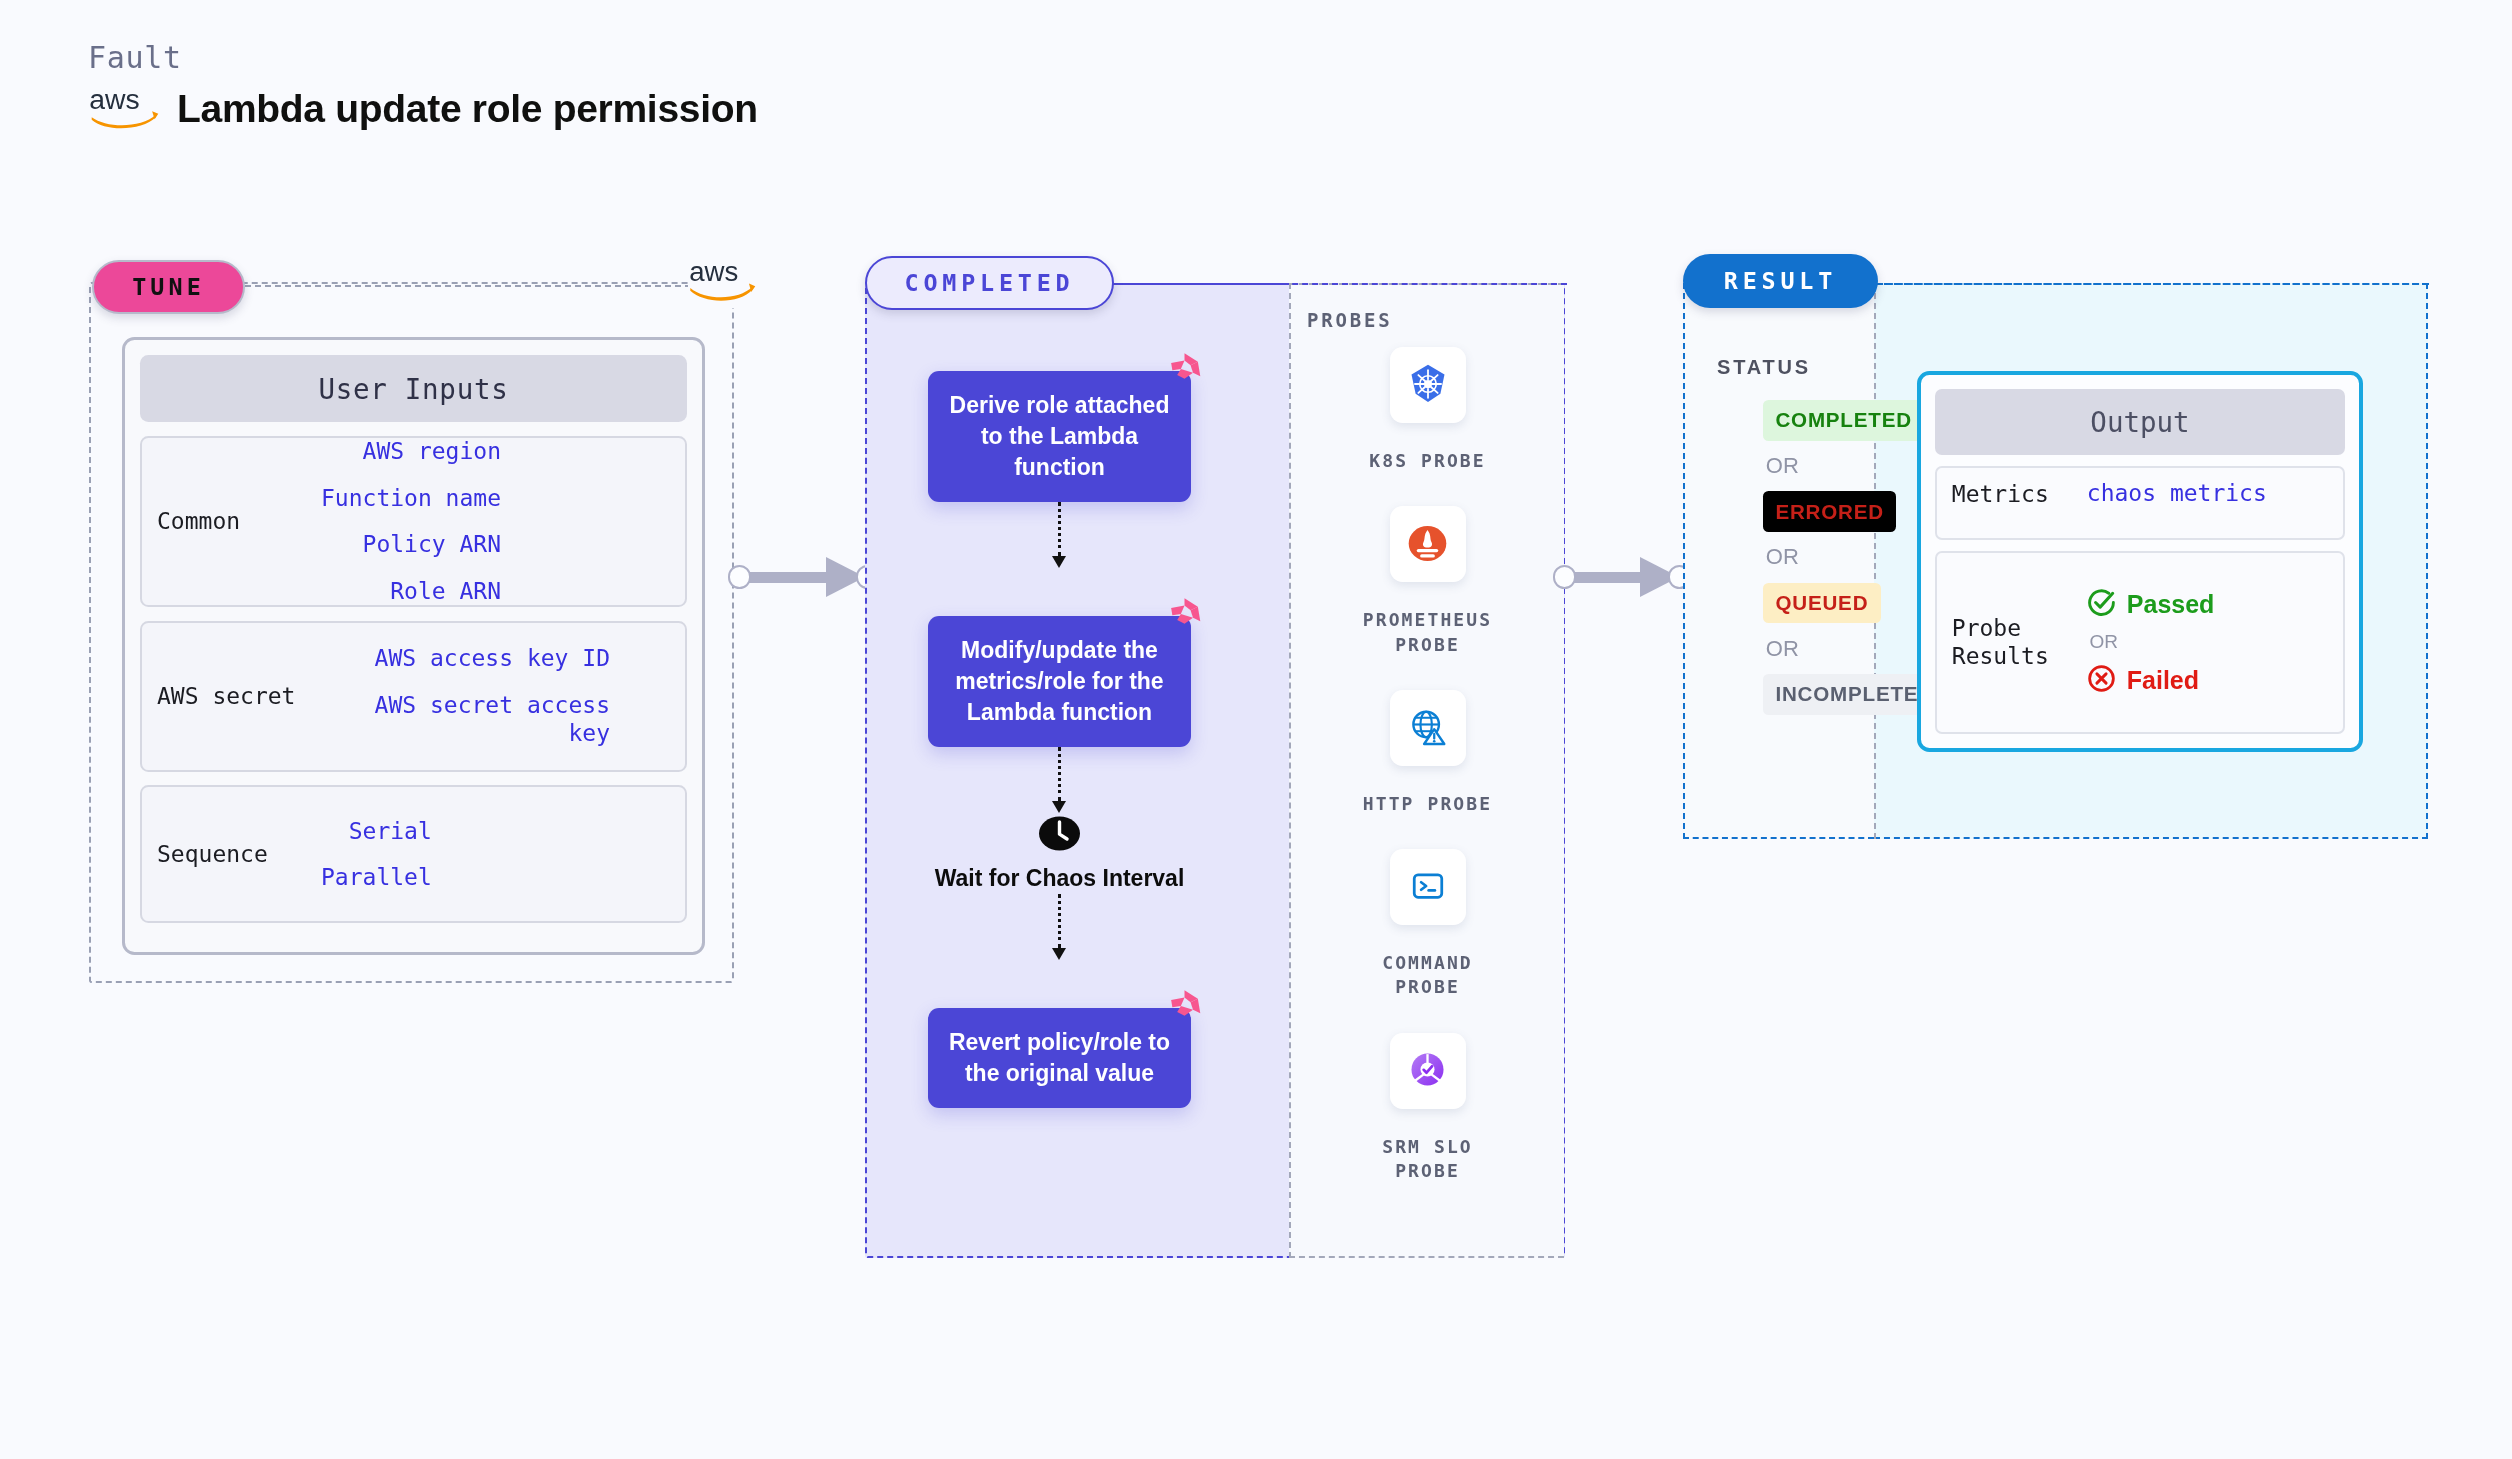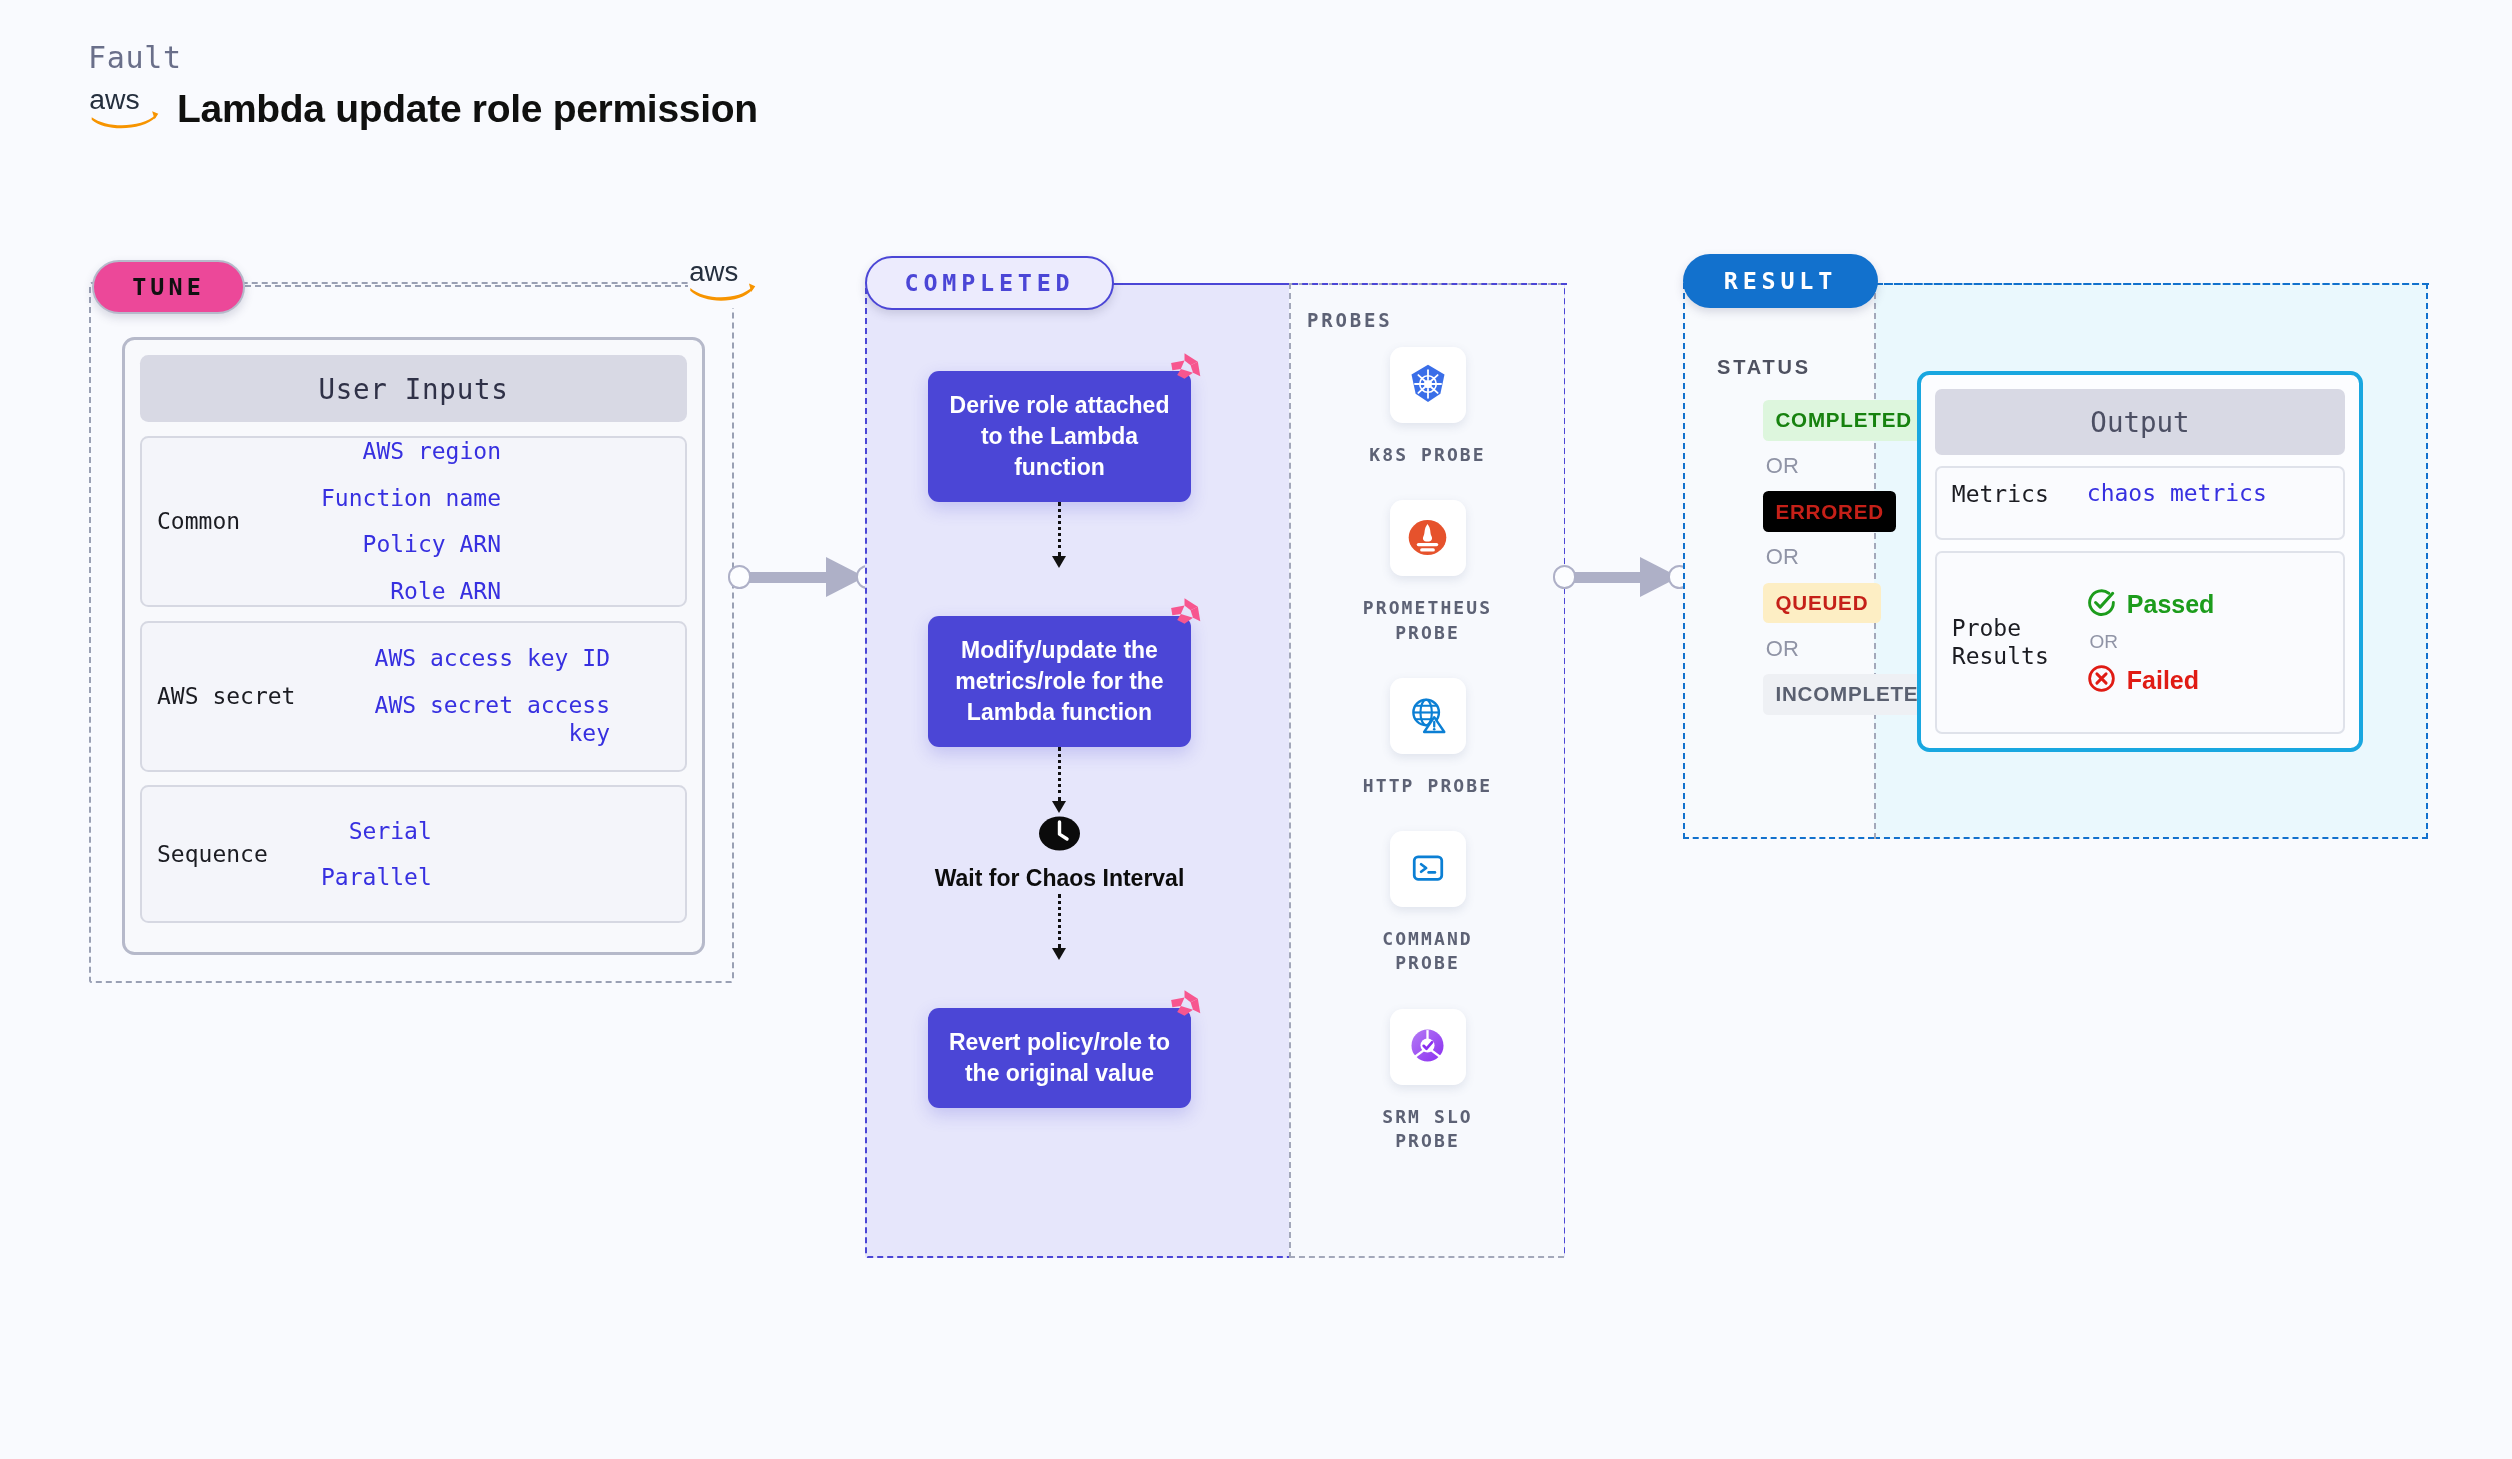--- a/index.html
+++ b/index.html
@@ -164,21 +164,21 @@
     position: absolute; left: 1362px; top: 347px;
     width: 131px; display: flex; flex-direction: column; align-items: center; gap: 33px;
   }
   .probe-item { display: flex; flex-direction: column; align-items: center; }
   .probe-icon-box {
     width: 76px; height: 76px; background: #fff; border-radius: 12.4px;
     display: flex; align-items: center; justify-content: center;
     box-shadow: 0 3.4px 9.6px rgba(80,90,130,.13);
   }
   .probe-label {
-    margin-top: 20px; text-align: center;
+    margin-top: 26px; text-align: center;
     font-family: "DejaVu Sans Mono", monospace;
     font-size: 18px; color: #5d6275; letter-spacing: 2.1px; font-weight: bold;
     line-height: 1.35; white-space: pre-line;
   }
 
   
   .status-title {
     position: absolute; left: 1717px; top: 356px;
     font-family: "Liberation Sans", sans-serif; font-weight: bold;
     font-size: 20px; color: #4e5160; letter-spacing: 2.8px;

